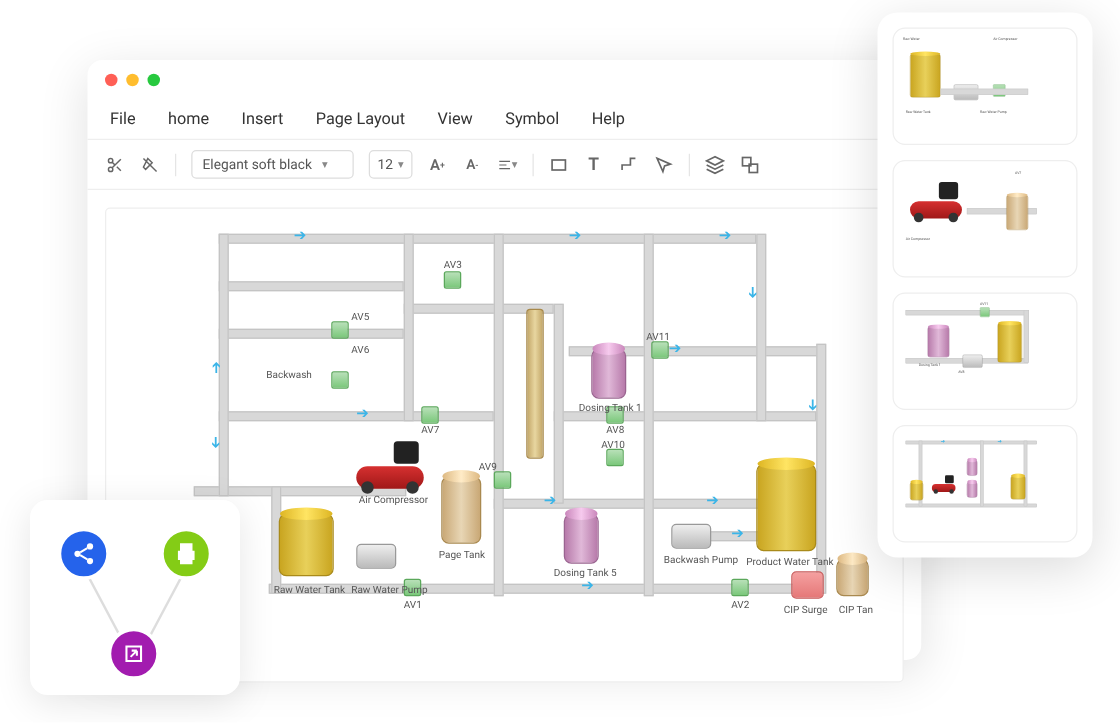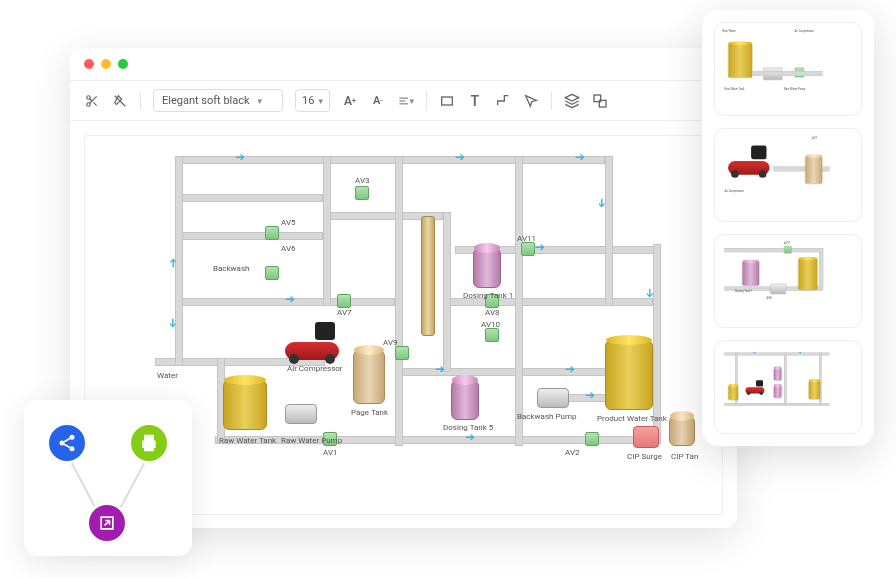--- a/index.html
+++ b/index.html
@@ -48,20 +48,29 @@
 </style>
 </head>
 <body>
 
 <div class="app-window">
   <div class="titlebar">
     <div class="tb-dot tb-red"></div>
     <div class="tb-dot tb-yel"></div>
     <div class="tb-dot tb-grn"></div>
   </div>
+  <div class="menubar">
+    <span>File</span>
+    <span>home</span>
+    <span>Insert</span>
+    <span>Page Layout</span>
+    <span>View</span>
+    <span>Symbol</span>
+    <span>Help</span>
+  </div>
   <div class="toolbar">
     <span class="tbicon">
         <svg viewBox="0 0 24 24" width="14" height="14" stroke="currentColor" fill="none" stroke-width="2">
           <circle cx="6" cy="6" r="3"></circle>
           <circle cx="6" cy="18" r="3"></circle>
           <line x1="20" y1="4" x2="8.12" y2="15.88"></line>
           <line x1="14.47" y1="14.48" x2="20" y2="20"></line>
           <line x1="8.12" y1="8.12" x2="12" y2="12"></line>
         </svg>
       </span>
@@ -69,21 +78,21 @@
         <svg viewBox="0 0 24 24" width="14" height="14" stroke="currentColor" fill="none" stroke-width="2">
           <path d="M3 3l18 18M9 3l6 6-9 9-3-3z"></path>
         </svg>
       </span>
     <div class="divider"></div>
     <div class="font-sel">
         <span>Elegant soft black</span>
         <span class="chev">▾</span>
       </div>
     <div class="size-sel">
-        <span>16</span>
+        <span>12</span>
         <span class="chev">▾</span>
       </div>
     <span class="tbicon" style="font-size:12px;font-weight:600">A<sup style="font-size:7px">+</sup></span>
     <span class="tbicon" style="font-size:11px;font-weight:600">A<sup style="font-size:7px">-</sup></span>
     <span class="tbicon">
         <svg viewBox="0 0 24 24" width="14" height="14" stroke="currentColor" stroke-width="2">
           <line x1="3" y1="6" x2="21" y2="6"></line>
           <line x1="3" y1="12" x2="15" y2="12"></line>
           <line x1="3" y1="18" x2="21" y2="18"></line>
         </svg>
@@ -201,34 +210,34 @@
     <div style="position:absolute;left:336px;top:80px;width:14px;height:120px;background:linear-gradient(90deg,#c4a86a,#e8d6a0,#c4a86a);border:1px solid #a8894a;border-radius:3px"></div>
 
     <div class="lbl" style="left:128px;top:128px">Backwash</div>
     <div class="lbl" style="left:72px;top:235px">Water</div>
     <div class="lbl" style="left:134px;top:300px">Raw Water Tank</div>
     <div class="lbl" style="left:196px;top:300px">Raw Water Pump</div>
     <div class="lbl" style="left:202px;top:228px">Air Compressor</div>
     <div class="lbl" style="left:266px;top:272px">Page Tank</div>
     <div class="lbl" style="left:378px;top:155px">Dosing Tank 1</div>
     <div class="lbl" style="left:358px;top:287px">Dosing Tank 5</div>
-    <div class="lbl" style="left:432px;top:276px">Backwash Pump</div>
+    <div class="lbl" style="left:446px;top:276px">Backwash Pump</div>
     <div class="lbl" style="left:512px;top:278px">Product Water Tank</div>
     <div class="lbl" style="left:542px;top:316px">CIP Surge</div>
     <div class="lbl" style="left:586px;top:316px">CIP Tan</div>
     <div class="lbl" style="left:270px;top:40px">AV3</div>
     <div class="lbl" style="left:196px;top:82px">AV5</div>
     <div class="lbl" style="left:196px;top:108px">AV6</div>
     <div class="lbl" style="left:252px;top:172px">AV7</div>
     <div class="lbl" style="left:400px;top:172px">AV8</div>
     <div class="lbl" style="left:298px;top:202px">AV9</div>
     <div class="lbl" style="left:396px;top:184px">AV10</div>
     <div class="lbl" style="left:432px;top:98px">AV11</div>
     <div class="lbl" style="left:238px;top:312px">AV1</div>
-    <div class="lbl" style="left:480px;top:312px">AV2</div>
+    <div class="lbl" style="left:500px;top:312px">AV2</div>
   </div>
 </div>
 
 <div class="gallery">
   <div class="thumb">
     <div class="mini">
       <div class="lbl" style="left:4px;top:2px">Raw Water</div>
       <div class="lbl" style="left:210px;top:2px">Air Compressor</div>
       <div class="tank yellow" style="left:20px;top:40px;width:70px;height:100px">
           <div class="tank-top"></div>

